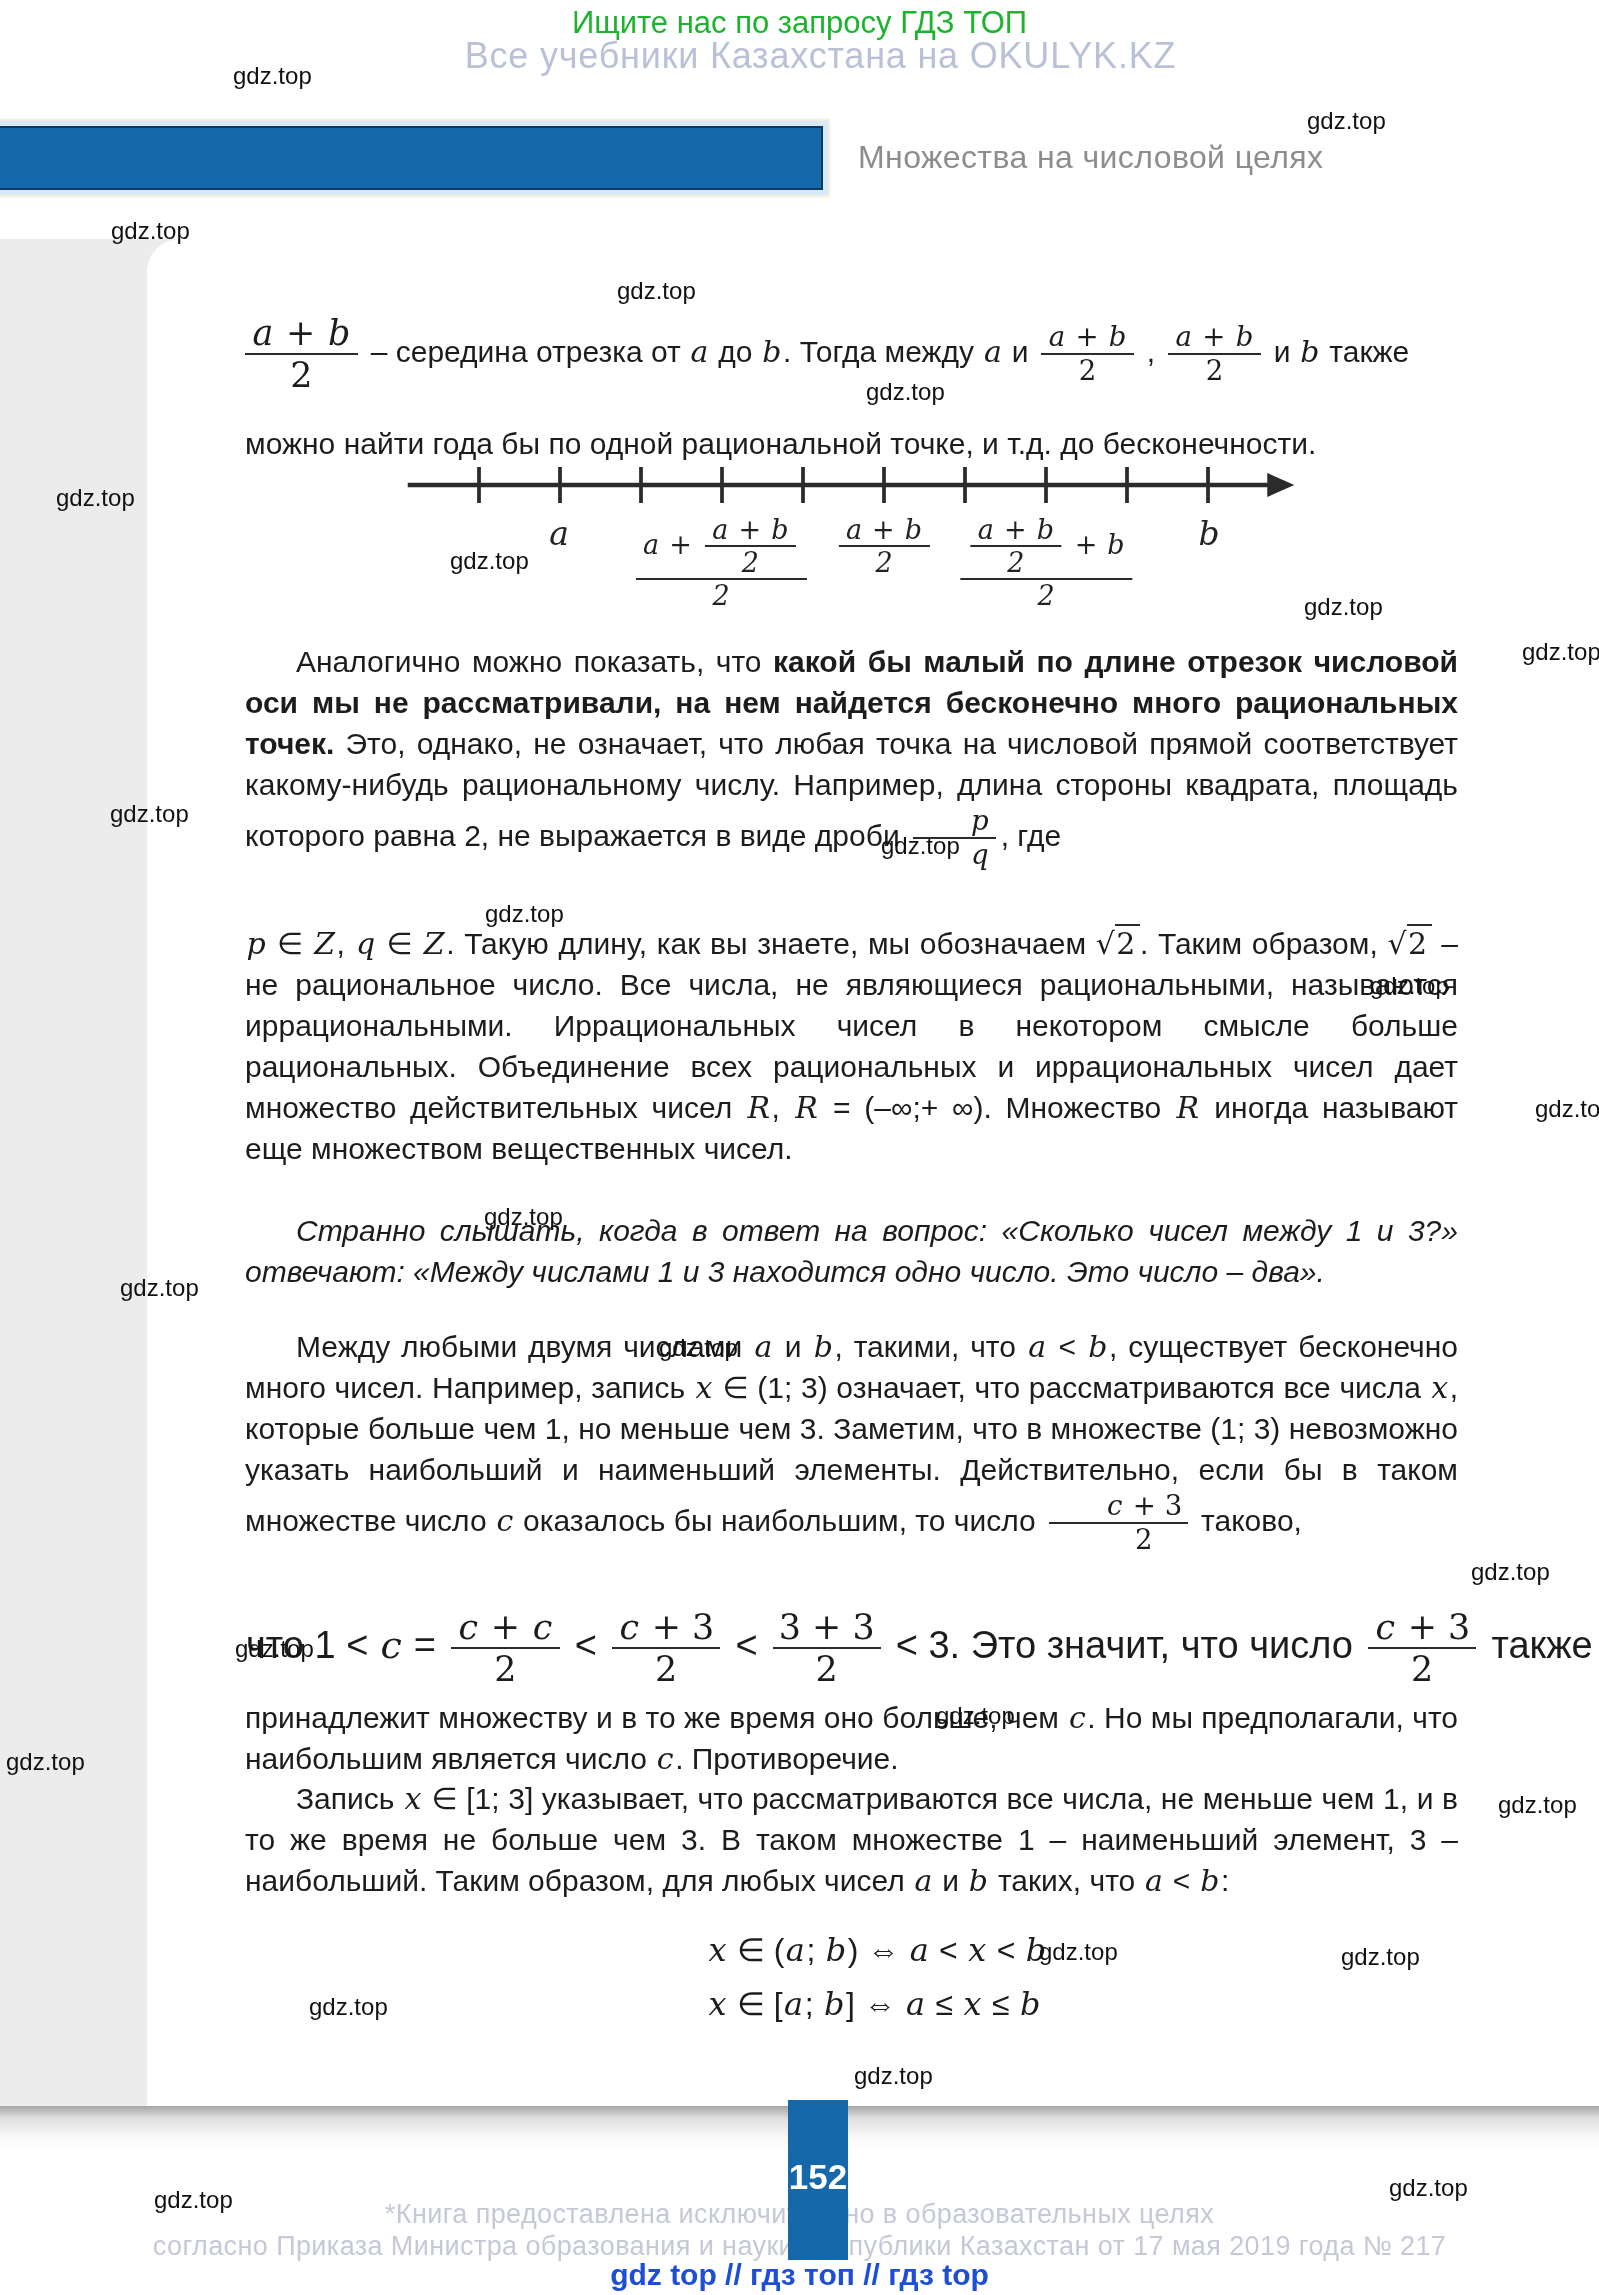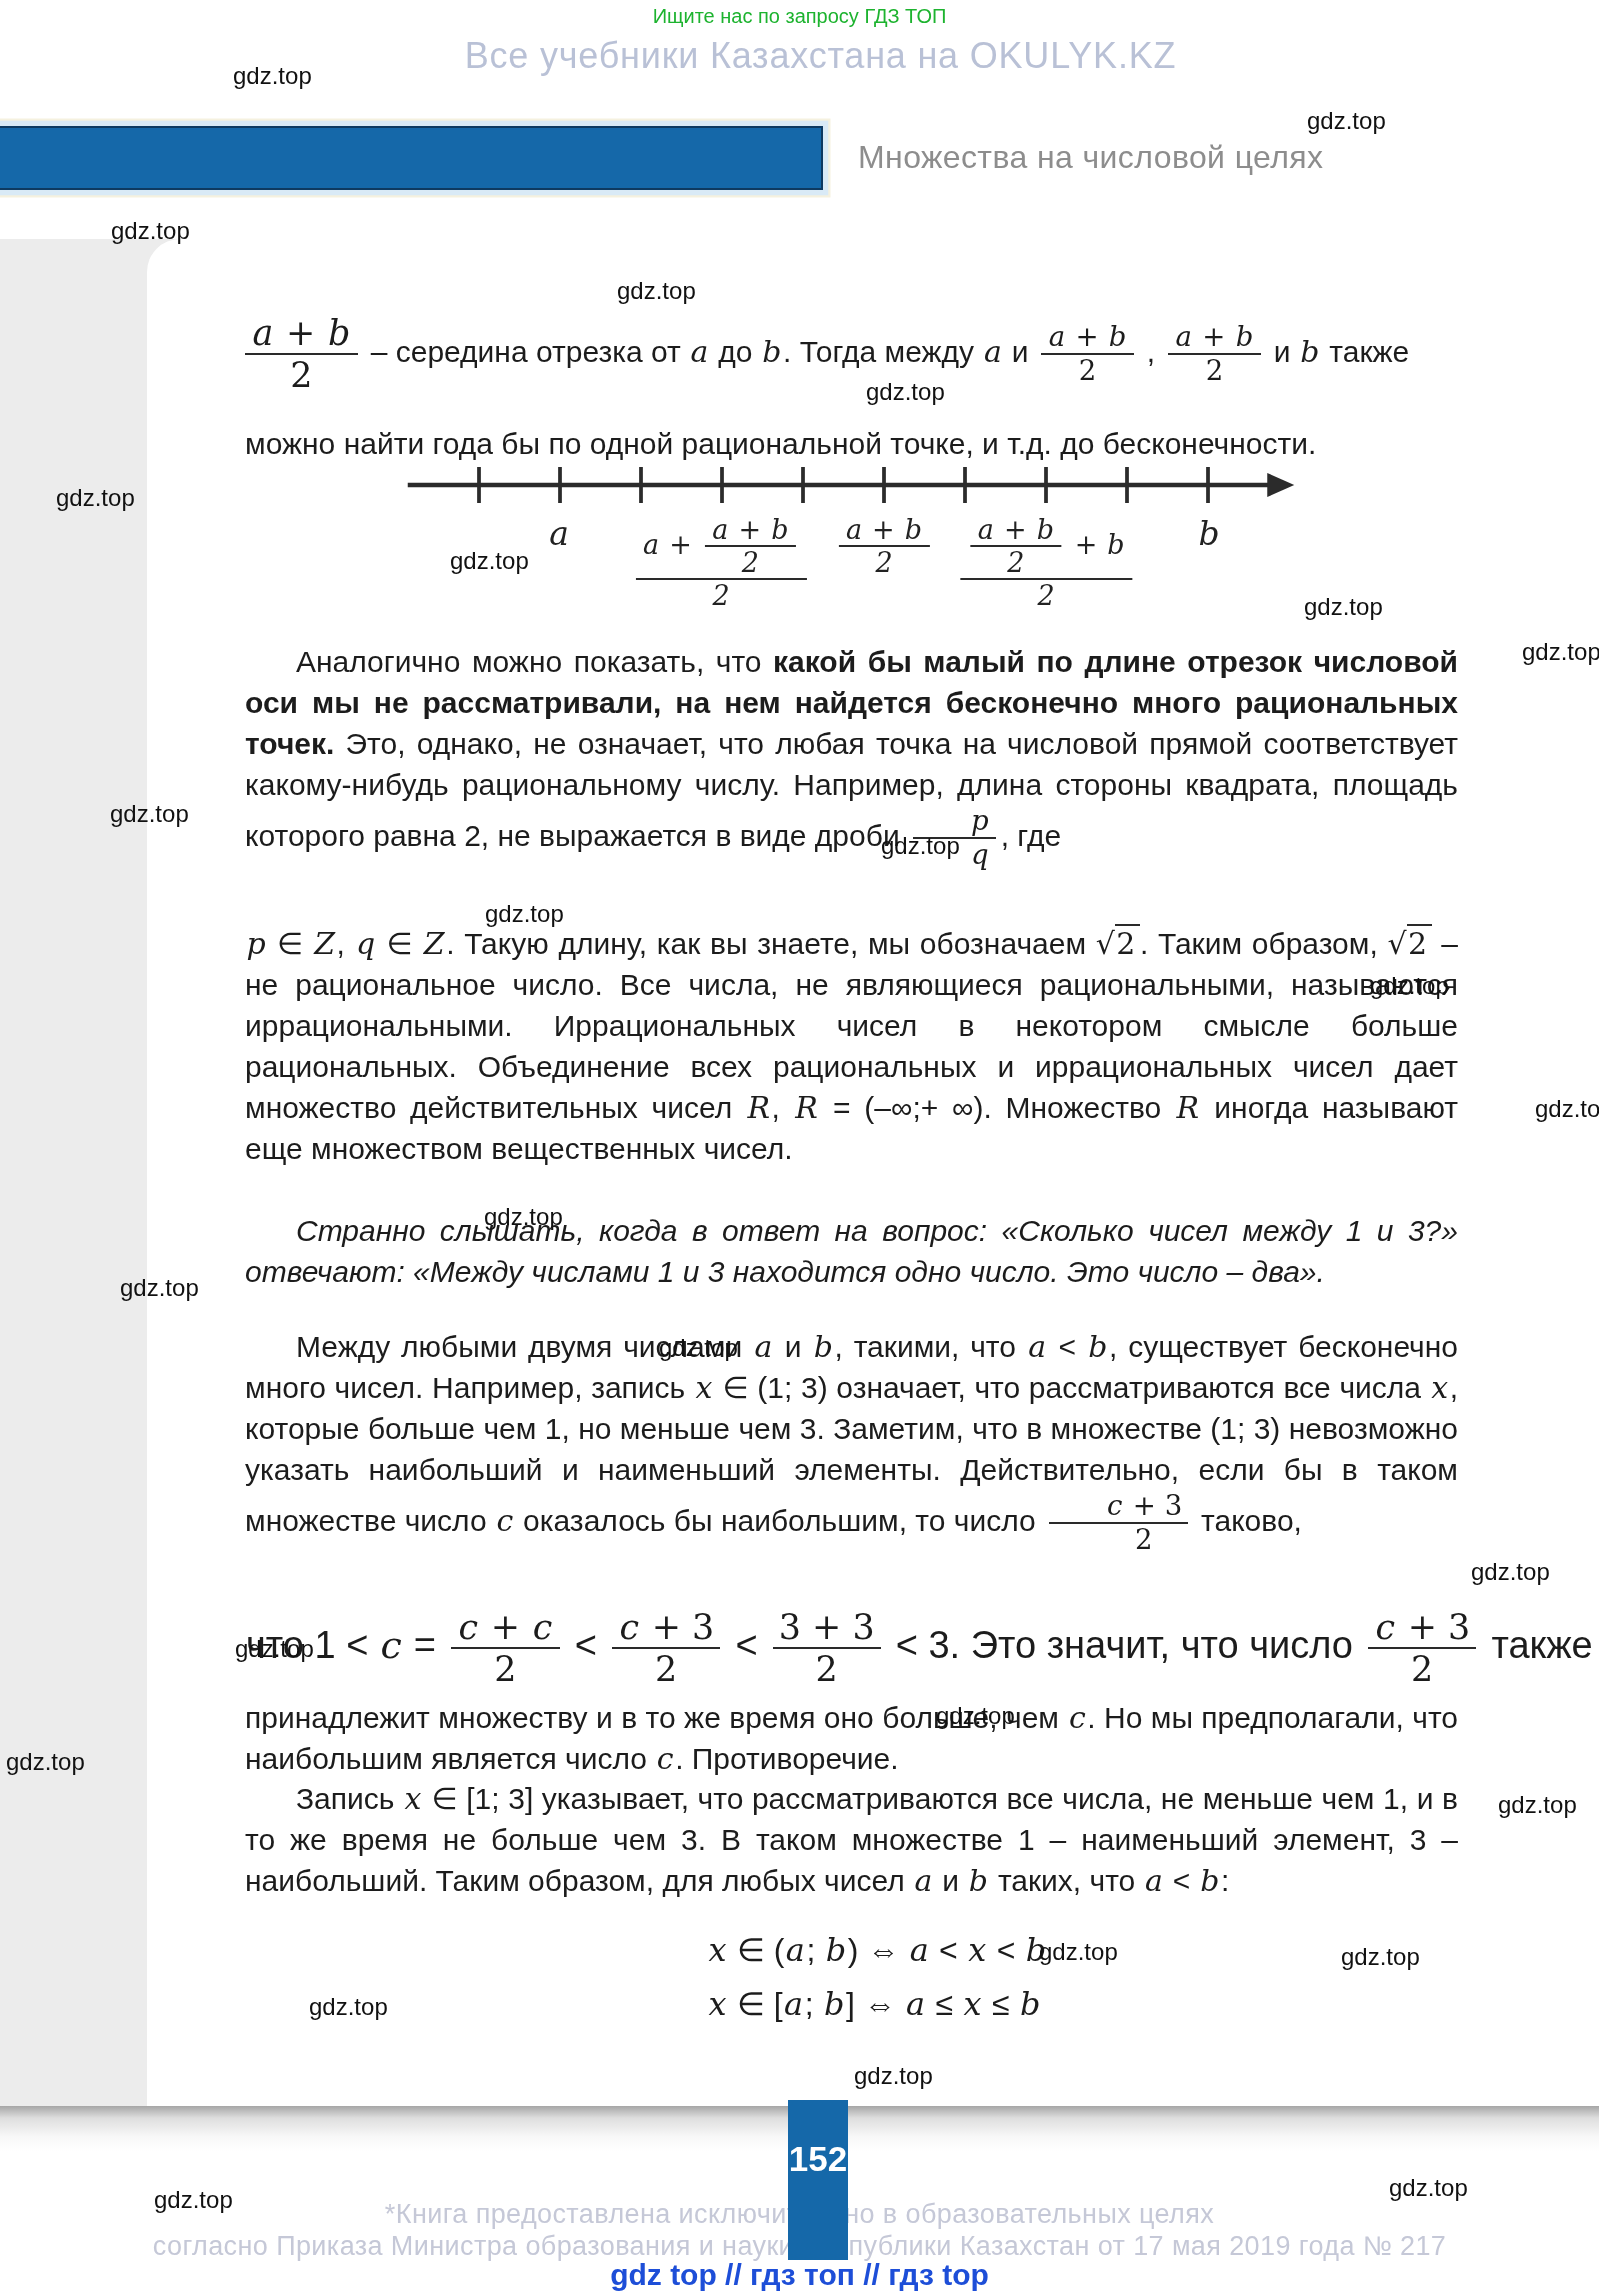--- a/index.html
+++ b/index.html
@@ -7,21 +7,21 @@
     position:relative;
     width:1599px;height:2295px;
     background:#ececec;
     overflow:hidden;
     font-family:"Liberation Sans",sans-serif;
     color:#1c1c1c;
   }
   
   .header-band{position:absolute;left:0;top:0;width:1599px;height:239px;background:#ffffff;}
   .promo-green{position:absolute;left:0;top:4.5px;width:1599px;text-align:center;
-    font-size:20px;color:#1db32f;}
+    font-size:31px;color:#1db32f;}
   .promo-okulyk{position:absolute;left:0;top:35px;width:1599px;text-align:center;
     font-size:36px;color:#b9c1d6;letter-spacing:0.8px;margin-left:21px;}
   .blue-bar{position:absolute;left:-9px;top:126px;width:828px;height:60px;
     background:#1568a9;border:2.3px solid #0e3a61;
     box-shadow:0 0 0 5.3px #d9eaf6,0 0 0 7.5px #f5f1df;}
   .section-title{position:absolute;left:858px;top:139px;font-size:32px;color:#8d8d8d;letter-spacing:0.4px;}
   
   .card{position:absolute;left:147px;top:239px;width:1453px;height:1867px;
     background:#ffffff;border-top-left-radius:33px;}
   .bottom-band{position:absolute;left:0;top:2106px;width:1599px;height:190px;
@@ -50,21 +50,21 @@
   
   .axis-wrap{position:absolute;left:406px;top:461px;width:896px;height:188px;}
   .axis-labels{position:absolute;left:0;top:0;width:100%;height:100%;}
   .axis-label{position:absolute;top:53px;transform:translateX(-50%);text-align:center;
     font-family:"DejaVu Serif",serif;font-style:italic;font-size:33px;color:#222;}
   .axis-label .frac{font-size:27px;}
   
   .page-strip{position:absolute;left:788px;top:2100px;width:60px;height:160px;
     background:#1568a9;z-index:5;display:flex;justify-content:center;align-items:flex-start;
     padding-top:39px;box-sizing:border-box;}
-  .page-number{font-size:35px;font-weight:bold;color:#ffffff;}
+  .page-number{font-size:35px;font-weight:bold;color:#ffffff;margin-top:18px;}
   .disclaimer{position:absolute;left:0;width:1599px;text-align:center;font-size:27px;
     color:#c5c8d7;z-index:3;letter-spacing:0.4px;}
   .d1{top:2199px;}
   .d2{top:2231px;}
   .footer-links{position:absolute;left:0;top:2258px;width:1599px;text-align:center;
     font-size:30px;font-weight:bold;color:#1d4ed8;z-index:3;}
   
   .wm{position:absolute;font-size:24px;color:#111;z-index:10;white-space:nowrap;}
 </style>
 </head>

